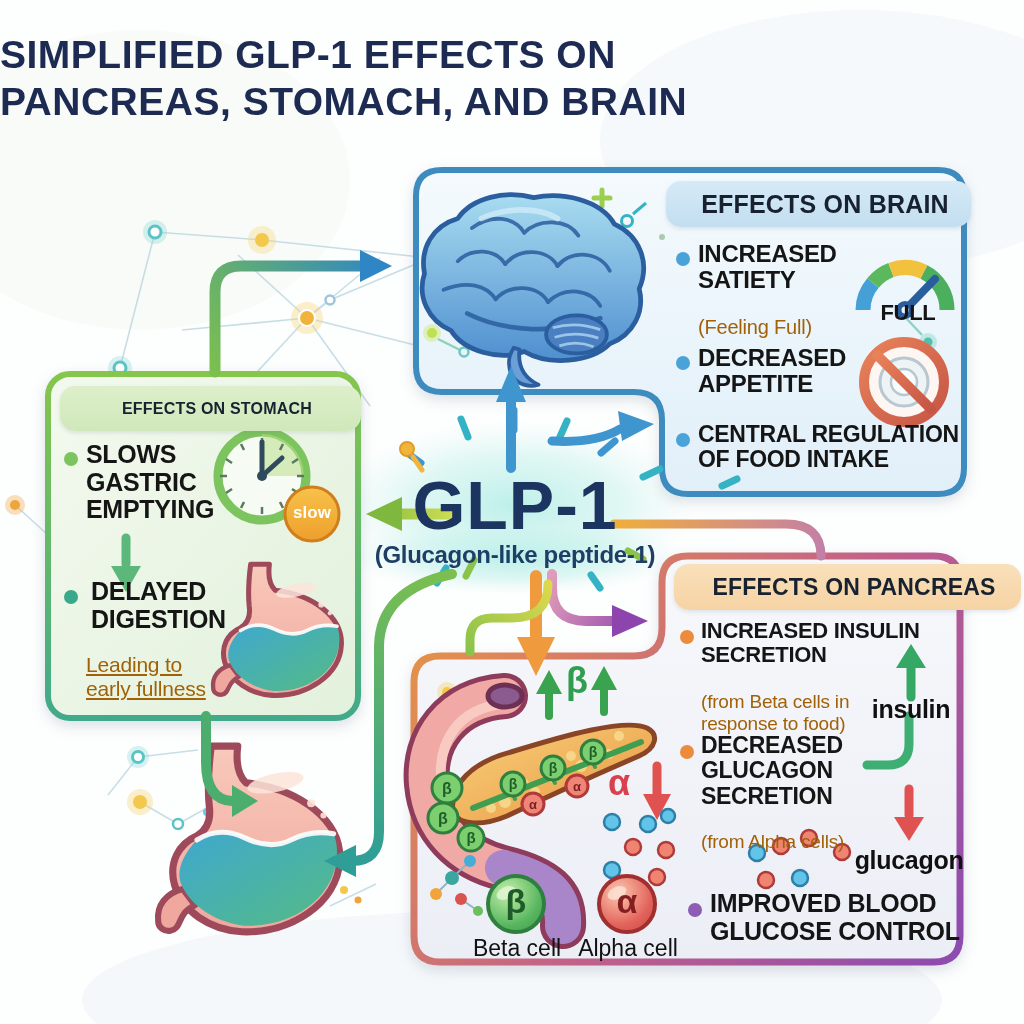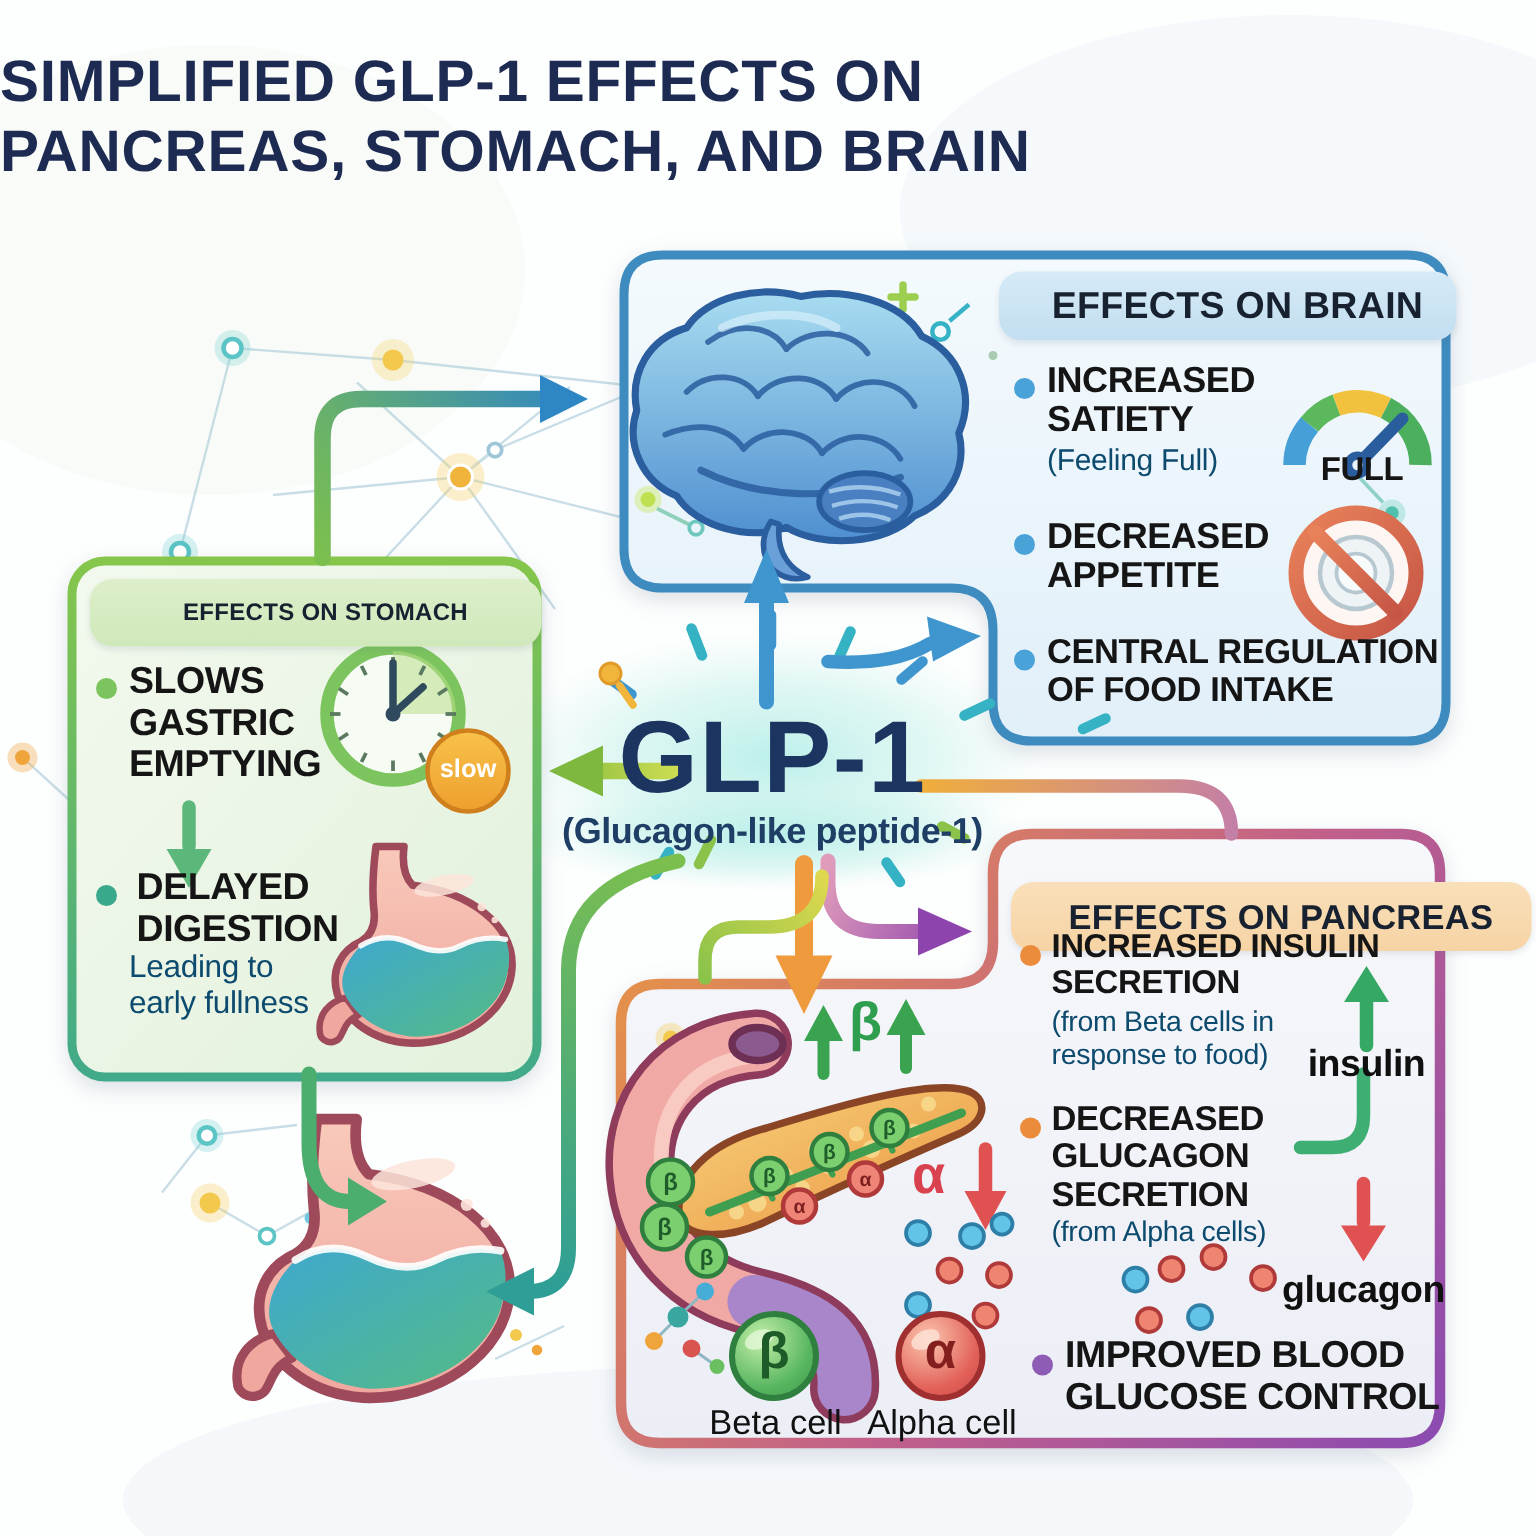--- a/index.html
+++ b/index.html
@@ -7,21 +7,21 @@
          font-family:"Liberation Sans","DejaVu Sans",sans-serif;}
   .abs{position:absolute;}
   svg.layer{position:absolute;left:0;top:0;}
   .title{width:884px;text-align:left;font-weight:700;font-size:39px;line-height:1.2;
          color:#1d2b52;letter-spacing:0.5px;white-space:pre-line;}
   .glp1{font-weight:800;color:#1c3560;text-align:center;letter-spacing:1px;}
   .glp1sub{font-weight:700;color:#1e3e66;text-align:center;letter-spacing:-0.3px;}
   .pill{display:flex;align-items:center;justify-content:center;font-weight:800;color:#17212f;
         letter-spacing:0.2px;border-radius:15px;box-shadow:0 2px 4px rgba(90,110,130,.15);padding-left:13px;}
   .btitle{font-weight:800;color:#151515;white-space:pre-line;line-height:1.1;letter-spacing:-0.3px;}
-  .bsub{font-weight:400;color:#0c4a6e;white-space:pre-line;line-height:1.15;letter-spacing:-0.2px;}
+  .bsub{font-weight:400;color:#a16207;white-space:pre-line;line-height:1.15;letter-spacing:-0.2px;margin-top:20px;}
   .dot{width:14px;height:14px;border-radius:50%;}
   .ctr{text-align:center;}
   .shadow{filter:drop-shadow(0 5px 7px rgba(90,110,135,.20));}
   .wlabel{font-weight:700;color:#ffffff;}
   .cell-letter{font-weight:700;text-align:center;}
   .hlabel{font-weight:600;color:#101010;letter-spacing:-0.3px;}
 </style>
 </head>
 <body>
 
@@ -436,37 +436,37 @@
 
 <div class="abs pill" style="left:60px;top:386px;width:288px;height:45px;font-size:16px;background:linear-gradient(180deg,#ddefca,#cfe8ba);">EFFECTS ON STOMACH</div>
 <span class="abs dot" style="left:64px;top:452px;background:#7cc45e;"></span>
 <div class="abs btitle" style="left:86px;top:441px;width:170px;font-size:25px;">SLOWS
 GASTRIC
 EMPTYING</div>
 <div class="abs wlabel ctr" style="left:284px;top:503px;width:56px;font-size:17px;">slow</div>
 <span class="abs dot" style="left:64px;top:590px;background:#3aa88a;"></span>
 <div class="abs btitle" style="left:91px;top:578px;width:170px;font-size:25px;">DELAYED
 DIGESTION</div>
-<div class="abs bsub" style="left:86px;top:633px;width:170px;font-size:21px;">Leading to
+<div class="abs bsub" style="left:86px;top:633px;width:170px;font-size:21px;text-decoration:underline;">Leading to
 early fullness</div>
 
 <div class="abs pill" style="left:666px;top:181px;width:292px;height:46px;font-size:25px;background:linear-gradient(180deg,#d6eaf7,#c2def0);">EFFECTS ON BRAIN</div>
 <span class="abs dot" style="left:676px;top:252px;background:#4aa3d8;"></span>
 <div class="abs btitle" style="left:698px;top:241px;width:170px;font-size:24px;">INCREASED
 SATIETY</div>
 <div class="abs bsub" style="left:698px;top:296px;width:170px;font-size:20px;">(Feeling Full)</div>
 <div class="abs btitle ctr" style="left:852px;top:301px;width:112px;font-size:22px;">FULL</div>
 <span class="abs dot" style="left:676px;top:356px;background:#4aa3d8;"></span>
 <div class="abs btitle" style="left:698px;top:345px;width:170px;font-size:24px;">DECREASED
 APPETITE</div>
 <span class="abs dot" style="left:676px;top:433px;background:#4aa3d8;"></span>
 <div class="abs btitle" style="left:698px;top:422px;width:270px;font-size:23px;">CENTRAL REGULATION
 OF FOOD INTAKE</div>
 
-<div class="abs pill" style="left:674px;top:588px;width:334px;height:46px;font-size:23px;background:linear-gradient(180deg,#f9e0ba,#f6d3a4);">EFFECTS ON PANCREAS</div>
+<div class="abs pill" style="left:674px;top:564px;width:334px;height:46px;font-size:23px;background:linear-gradient(180deg,#f9e0ba,#f6d3a4);">EFFECTS ON PANCREAS</div>
 <span class="abs dot" style="left:680px;top:630px;background:#ea8c3c;"></span>
 <div class="abs btitle" style="left:701px;top:619px;width:240px;font-size:22px;">INCREASED INSULIN
 SECRETION</div>
 <div class="abs bsub" style="left:701px;top:671px;width:185px;font-size:19px;">(from Beta cells in
 response to food)</div>
 <div class="abs hlabel ctr" style="left:855px;top:695px;width:112px;font-size:25px;">insulin</div>
 <span class="abs dot" style="left:680px;top:745px;background:#ea8c3c;"></span>
 <div class="abs btitle" style="left:701px;top:733px;width:200px;font-size:23px;">DECREASED
 GLUCAGON
 SECRETION</div>

